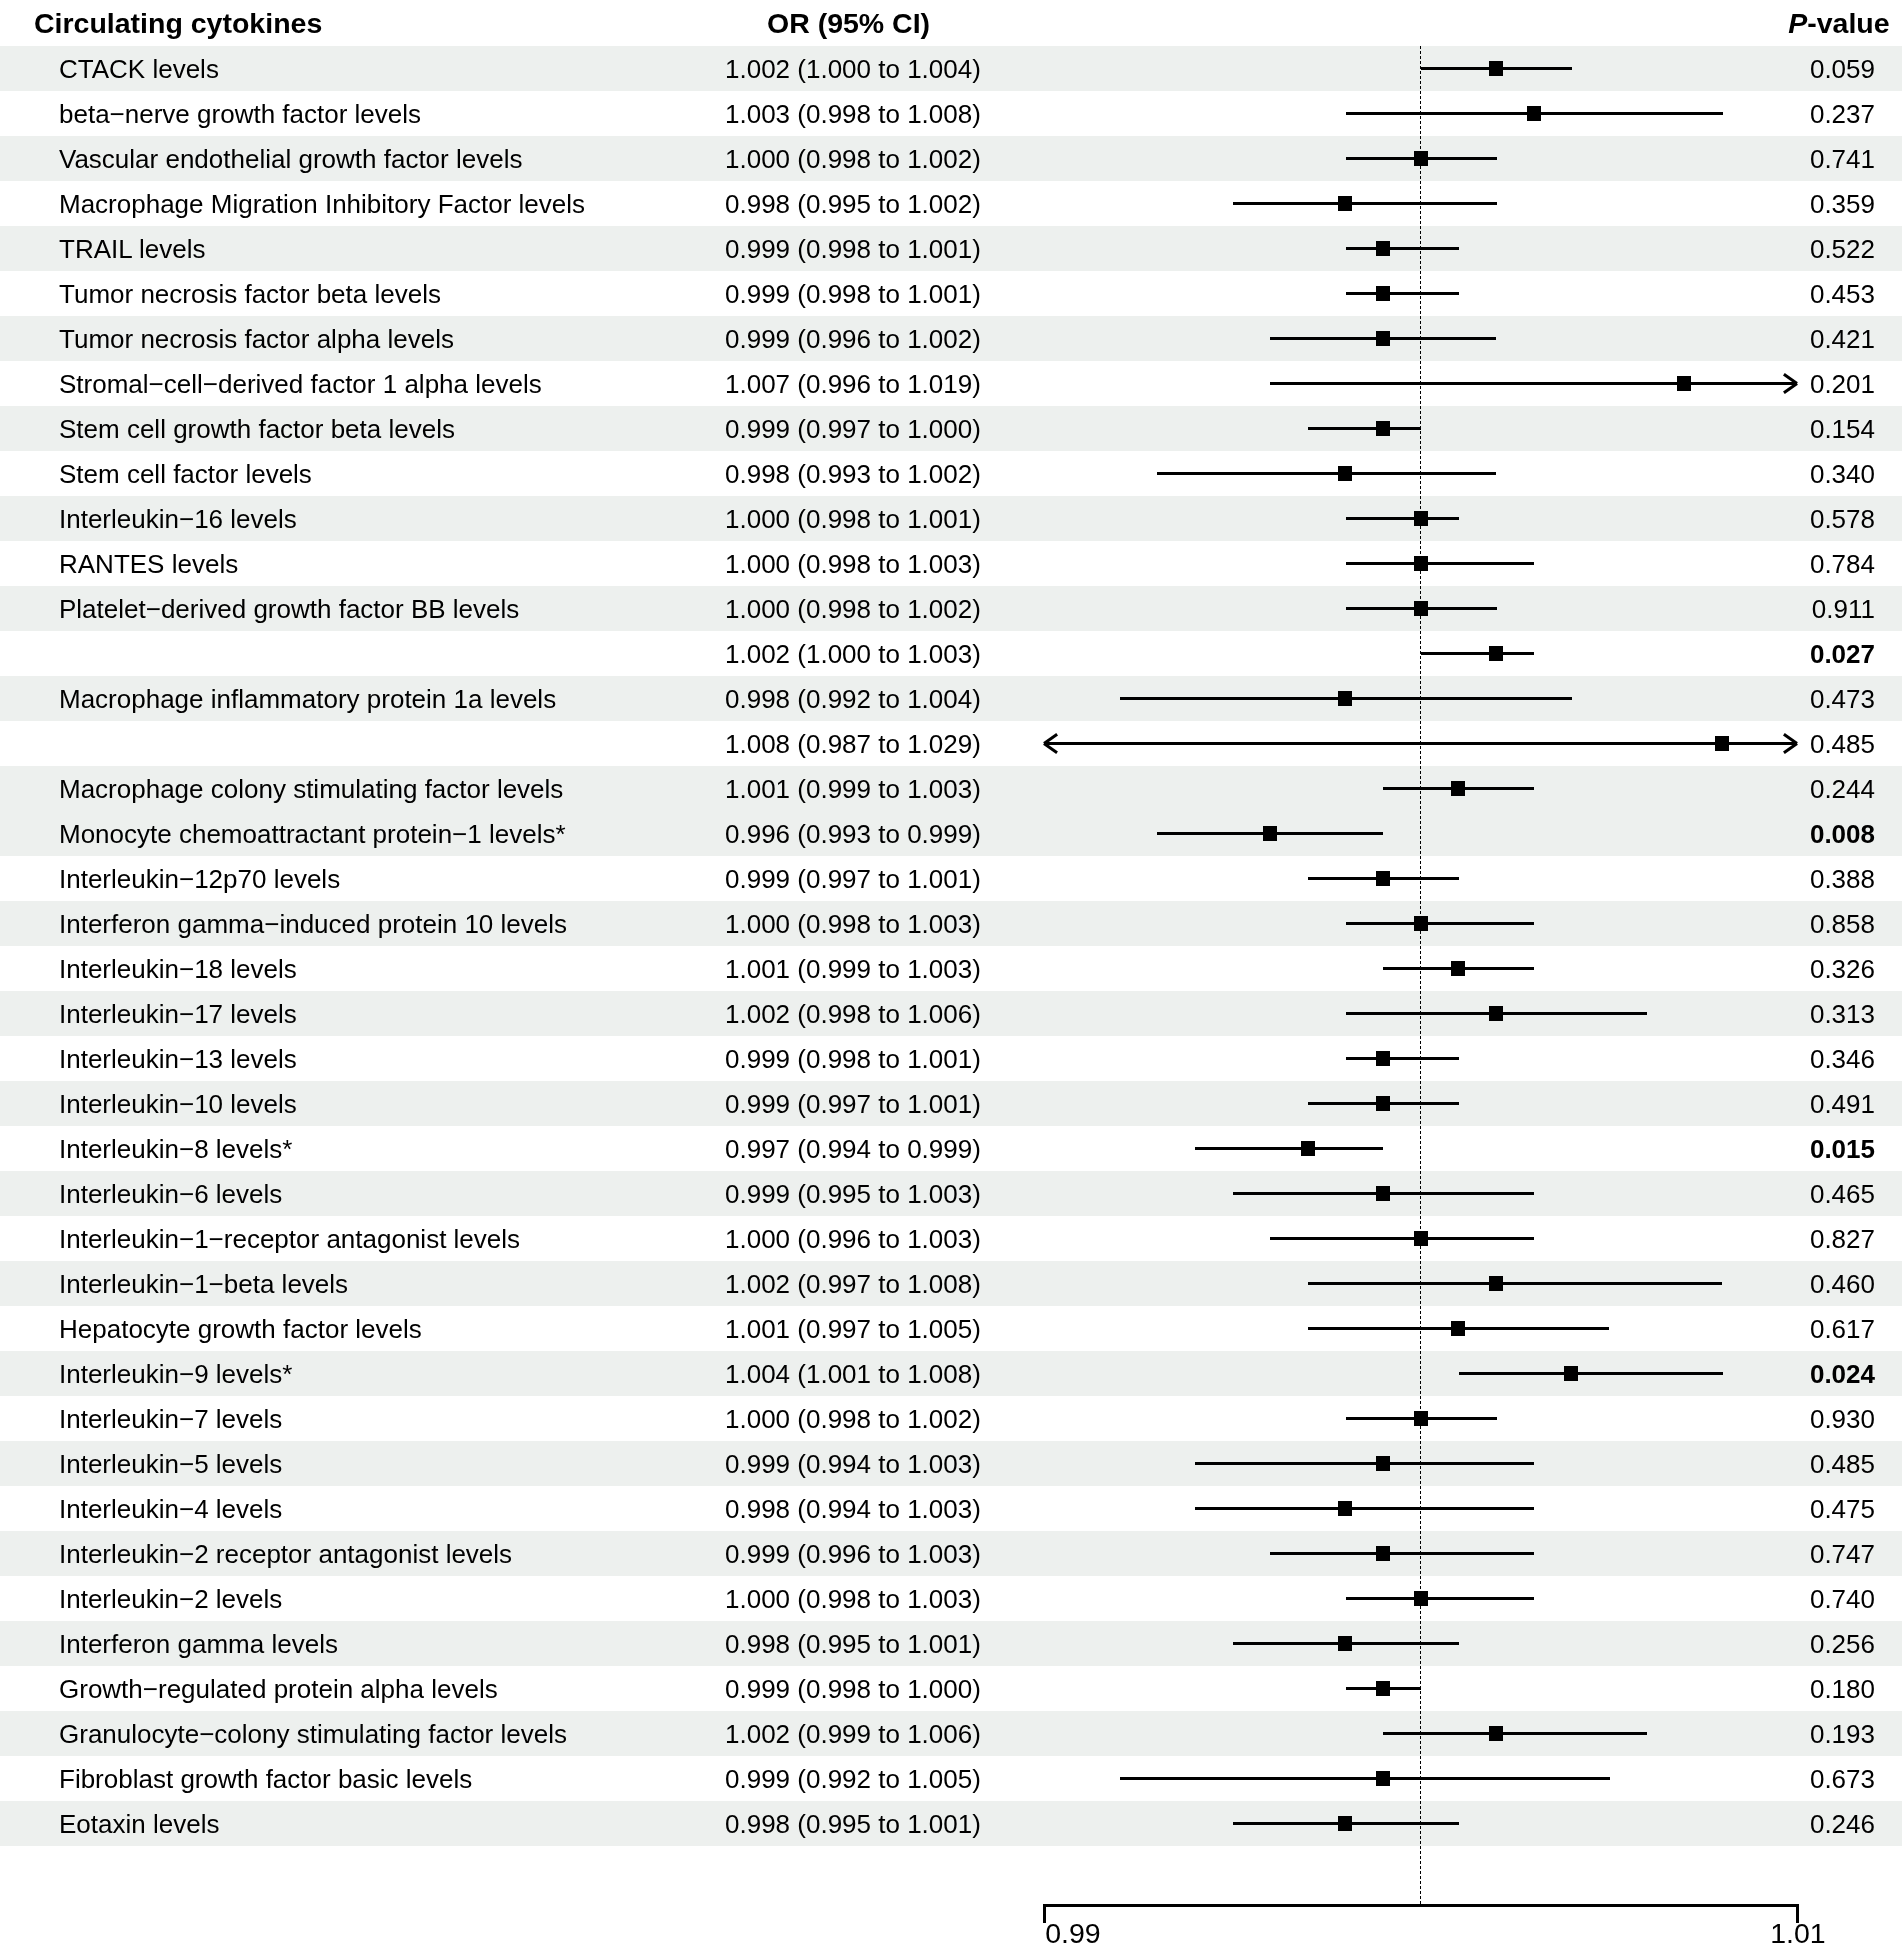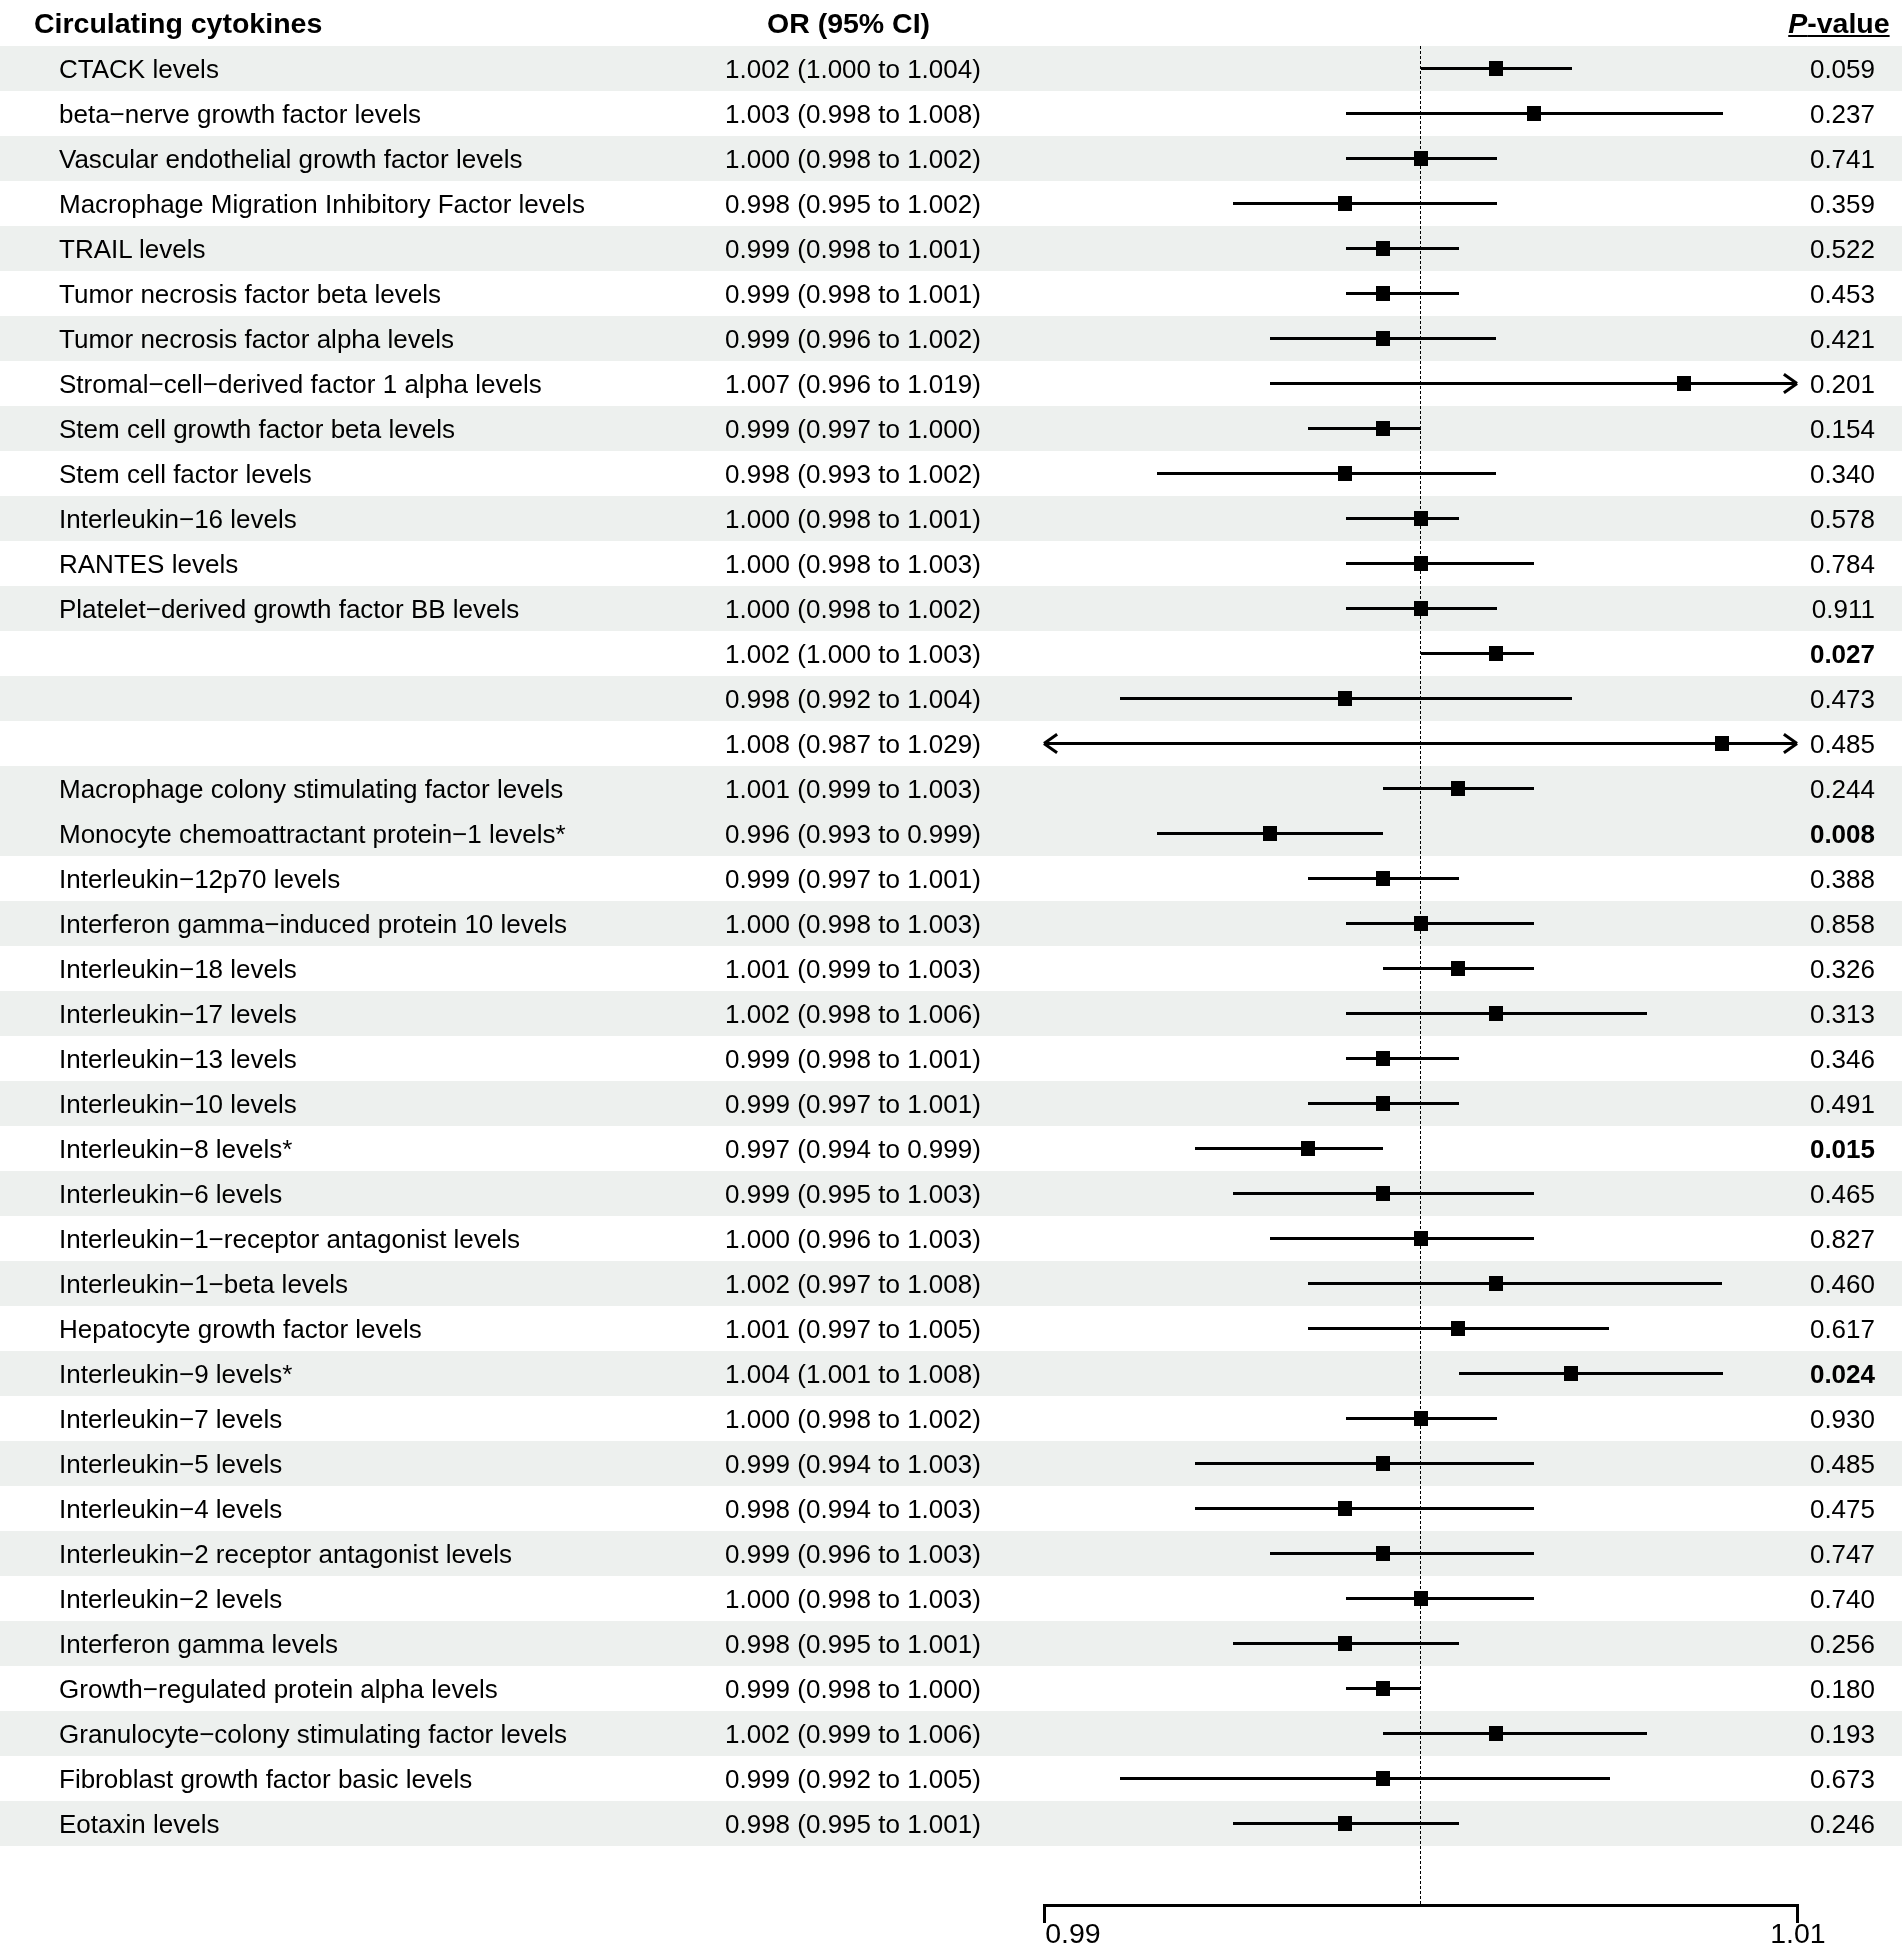--- a/index.html
+++ b/index.html
@@ -3,21 +3,21 @@
 <meta charset="utf-8">
 <style>
   html,body{margin:0;padding:0;background:#ffffff;}
   body{font-family:"Liberation Sans","DejaVu Sans",sans-serif;color:#000;}
   #figure{position:relative;width:1902px;height:1959px;background:#fff;overflow:hidden;}
 
   
   .hdr{position:absolute;top:0;height:46px;line-height:46px;font-weight:bold;font-size:28.5px;white-space:nowrap;}
   #hdr-cyto{left:34px;}
   #hdr-or{left:767px;}
-  #hdr-p{right:12.4px;text-decoration:underline;}
+  #hdr-p{right:12.4px;}
   #hdr-p .pit{font-style:italic;}
 
   
   #rows{position:absolute;left:0;top:46px;width:1620px;}
   .frow{position:relative;width:1902px;height:45px;}
   .frow.odd{background:#edf0ee;}
   .cell{position:absolute;top:50%;transform:translateY(-50%);font-size:26px;white-space:nowrap;}
   .lbl{left:59px;}
   .orx{left:725px;}
   .pvx{right:27px;}
@@ -144,20 +144,21 @@
         <div class="mk" style="left: 1414px;"></div>
         <div class="cell pvx">0.911</div>
       </div>
       <div class="frow">
         <div class="cell orx">1.002 (1.000 to 1.003)</div>
         <div class="ci" style="left: 1421px; width: 113px;"></div>
         <div class="mk" style="left: 1489px;"></div>
         <div class="cell pvx sig">0.027</div>
       </div>
       <div class="frow odd">
+        <div class="cell lbl">Macrophage inflammatory protein 1a levels</div>
         <div class="cell orx">0.998 (0.992 to 1.004)</div>
         <div class="ci" style="left: 1120px; width: 452px;"></div>
         <div class="mk" style="left: 1338px;"></div>
         <div class="cell pvx">0.473</div>
       </div>
       <div class="frow">
         <div class="cell orx">1.008 (0.987 to 1.029)</div>
         <div class="ci" style="left: 1044px; width: 753px;"></div>
         <div class="abar l" style="left: 1044px; transform: rotate(35deg);"></div>
         <div class="abar l" style="left: 1044px; transform: rotate(-35deg);"></div>

